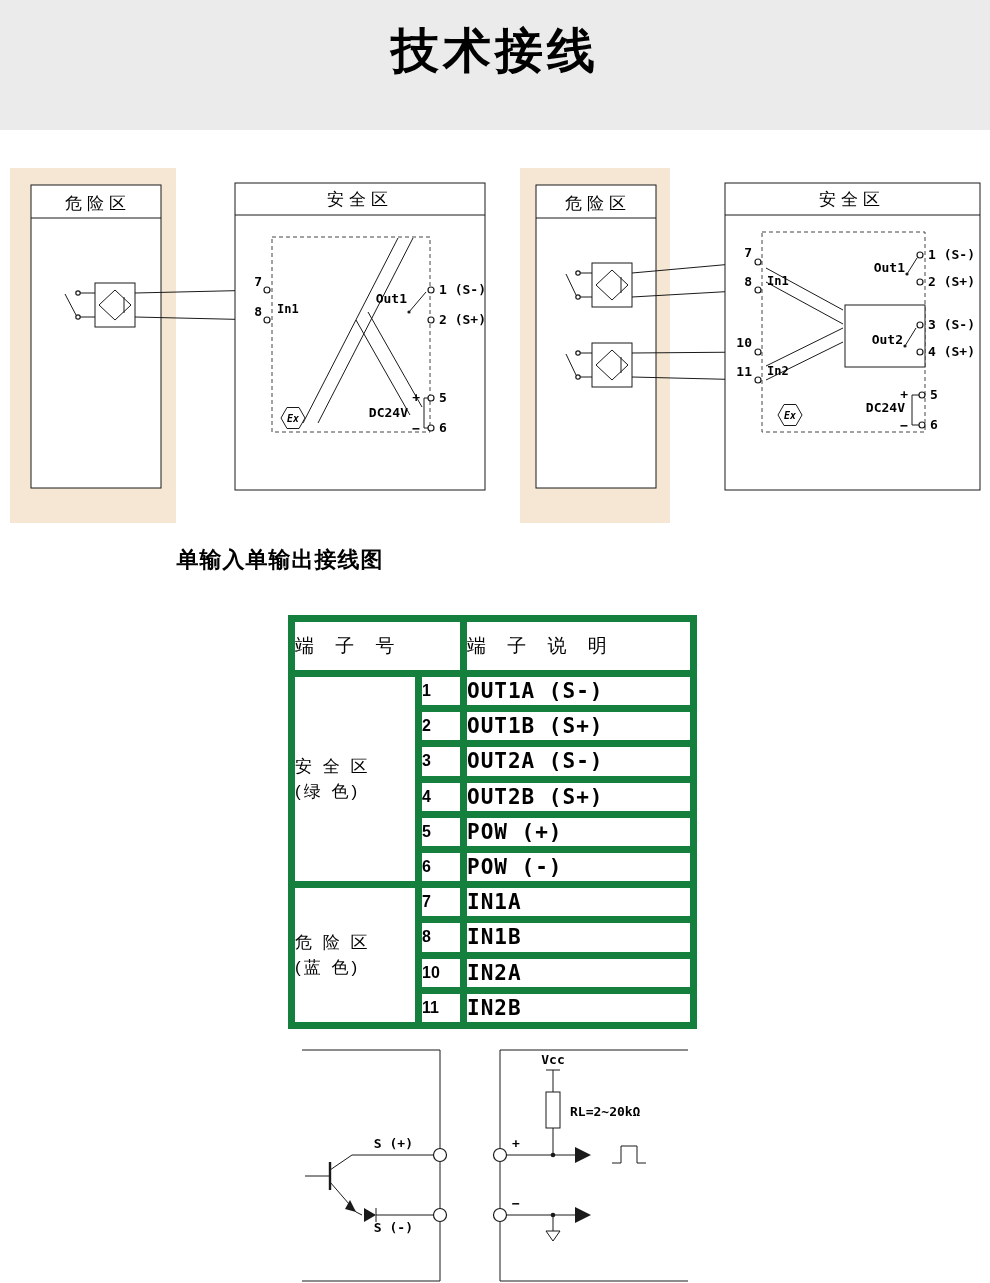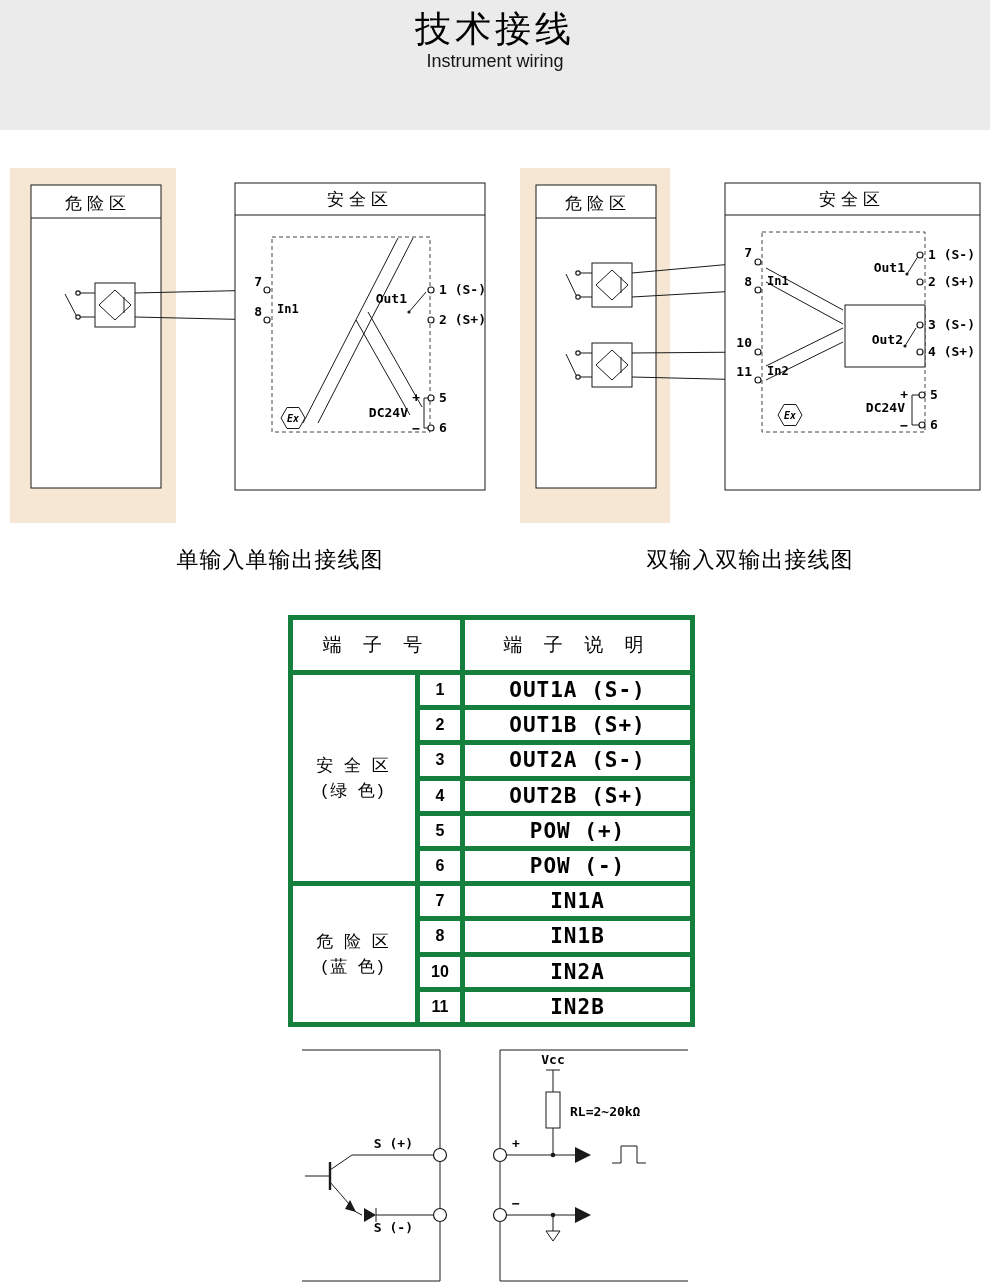--- a/index.html
+++ b/index.html
@@ -1,25 +1,25 @@
 <!DOCTYPE html>
 <html style="--header_bg: #ebebeb; --hazard_bg: #f5e7d3;"><head>
 <meta charset="utf-8">
 <style>
   html,body{margin:0;padding:0;background:#fff;}
   #page{position:relative;width:990px;height:1283px;background:#fff;overflow:hidden;
         font-family:"Liberation Sans","DejaVu Sans",sans-serif;color:#000;}
 
   
   #header{position:absolute;left:0;top:0;width:990px;height:130px;background:var(--header_bg,#ebebeb);text-align:center;}
-  #title{padding-top:9px;font-size:36px;font-weight:normal;letter-spacing:4px;line-height:1.1;}
+  #title{padding-top:25px;font-size:48px;font-weight:bold;letter-spacing:4px;line-height:1.1;}
   #subtitle{margin-top:2px;font-size:18px;color:#141414;}
 
   
-  .caption{position:absolute;top:545px;font-size:22px;font-weight:normal;text-align:center;letter-spacing:1px;}
+  .caption{position:absolute;top:545px;font-size:22px;font-weight:bold;text-align:center;letter-spacing:1px;}
   #caption-left{left:60px;width:440px;}
   #caption-right{left:530px;width:440px;}
 
   
   svg{position:absolute;left:0;}
   #diagrams{top:160px;}
   #schematic{top:1040px;}
   .ln{stroke:#1a1a1a;stroke-width:1;fill:none;}
   .box{fill:#fff;stroke:#1a1a1a;stroke-width:1;}
   .boxw{fill:#fff;stroke:#1a1a1a;stroke-width:1;}
@@ -28,35 +28,34 @@
   .dot{fill:#1a1a1a;stroke:none;}
   .fill{fill:#1a1a1a;stroke:none;}
   .hazard-band{fill:var(--hazard_bg,#f5e7d3);stroke:none;}
   .cjk{font-family:"Liberation Sans","DejaVu Sans",sans-serif;font-size:17px;letter-spacing:5px;fill:#000;}
   .mono{font-family:"DejaVu Sans Mono","Liberation Mono",monospace;font-weight:bold;font-size:13px;fill:#000;}
   .sm{font-size:12px;}
   .ex{font-family:"DejaVu Sans Mono",monospace;font-size:10px;font-style:italic;font-weight:bold;fill:#000;}
 
   
   #terminal-table{position:absolute;left:288px;top:615px;border-collapse:collapse;table-layout:fixed;}
-  #terminal-table th,#terminal-table td{border:5px solid #15803d;padding:0;text-align:center;vertical-align:middle;}
+  #terminal-table th,#terminal-table td{border:7px solid #15803d;padding:0;text-align:left;vertical-align:middle;}
   #terminal-table th{font-size:19px;font-weight:500;letter-spacing:8px;}
   #terminal-table td.grp{font-size:17px;letter-spacing:3px;margin-left:24px;}
   #terminal-table td.grp span{display:block;line-height:1.5;}
   #terminal-table td.no{font-size:16px;font-weight:bold;}
   #terminal-table td.desc{font-family:"DejaVu Sans Mono","Liberation Mono",monospace;font-weight:bold;font-size:21px;letter-spacing:1px;}
 </style>
 </head>
 <body>
 
 <div id="page">
 
   <div id="header">
     <div id="title">技术接线</div>
-    <div id="subtitle">Instrument wiring</div>
   </div>
 
   <svg id="diagrams" width="990" height="420" viewBox="0 0 990 420">
 
     <g>
       <rect x="10" y="8" width="166" height="355" class="hazard-band"></rect>
       <rect x="31" y="25" width="130" height="303" class="box"></rect>
       <line x1="31" y1="58" x2="161" y2="58" class="ln"></line>
       <text x="98" y="49" text-anchor="middle" class="cjk">危险区</text>
 
@@ -222,21 +221,20 @@
       <text x="930" y="269" class="mono">6</text>
 
       <g>
         <polygon points="802,255 796,244.5 784,244.5 778,255 784,265.5 796,265.5" class="box"></polygon>
         <text x="790" y="259" text-anchor="middle" class="ex">Ex</text>
       </g>
     </g>
   </svg>
 
   <div class="caption" id="caption-left">单输入单输出接线图</div>
-  <div class="caption" id="caption-right">双输入双输出接线图</div>
 
   <table id="terminal-table">
     <colgroup>
         <col style="width:127px">
         <col style="width:45px">
         <col style="width:230px">
       </colgroup>
     <tbody>
         <tr style="height:55px">
       <th colspan="2">端 子 号</th>

